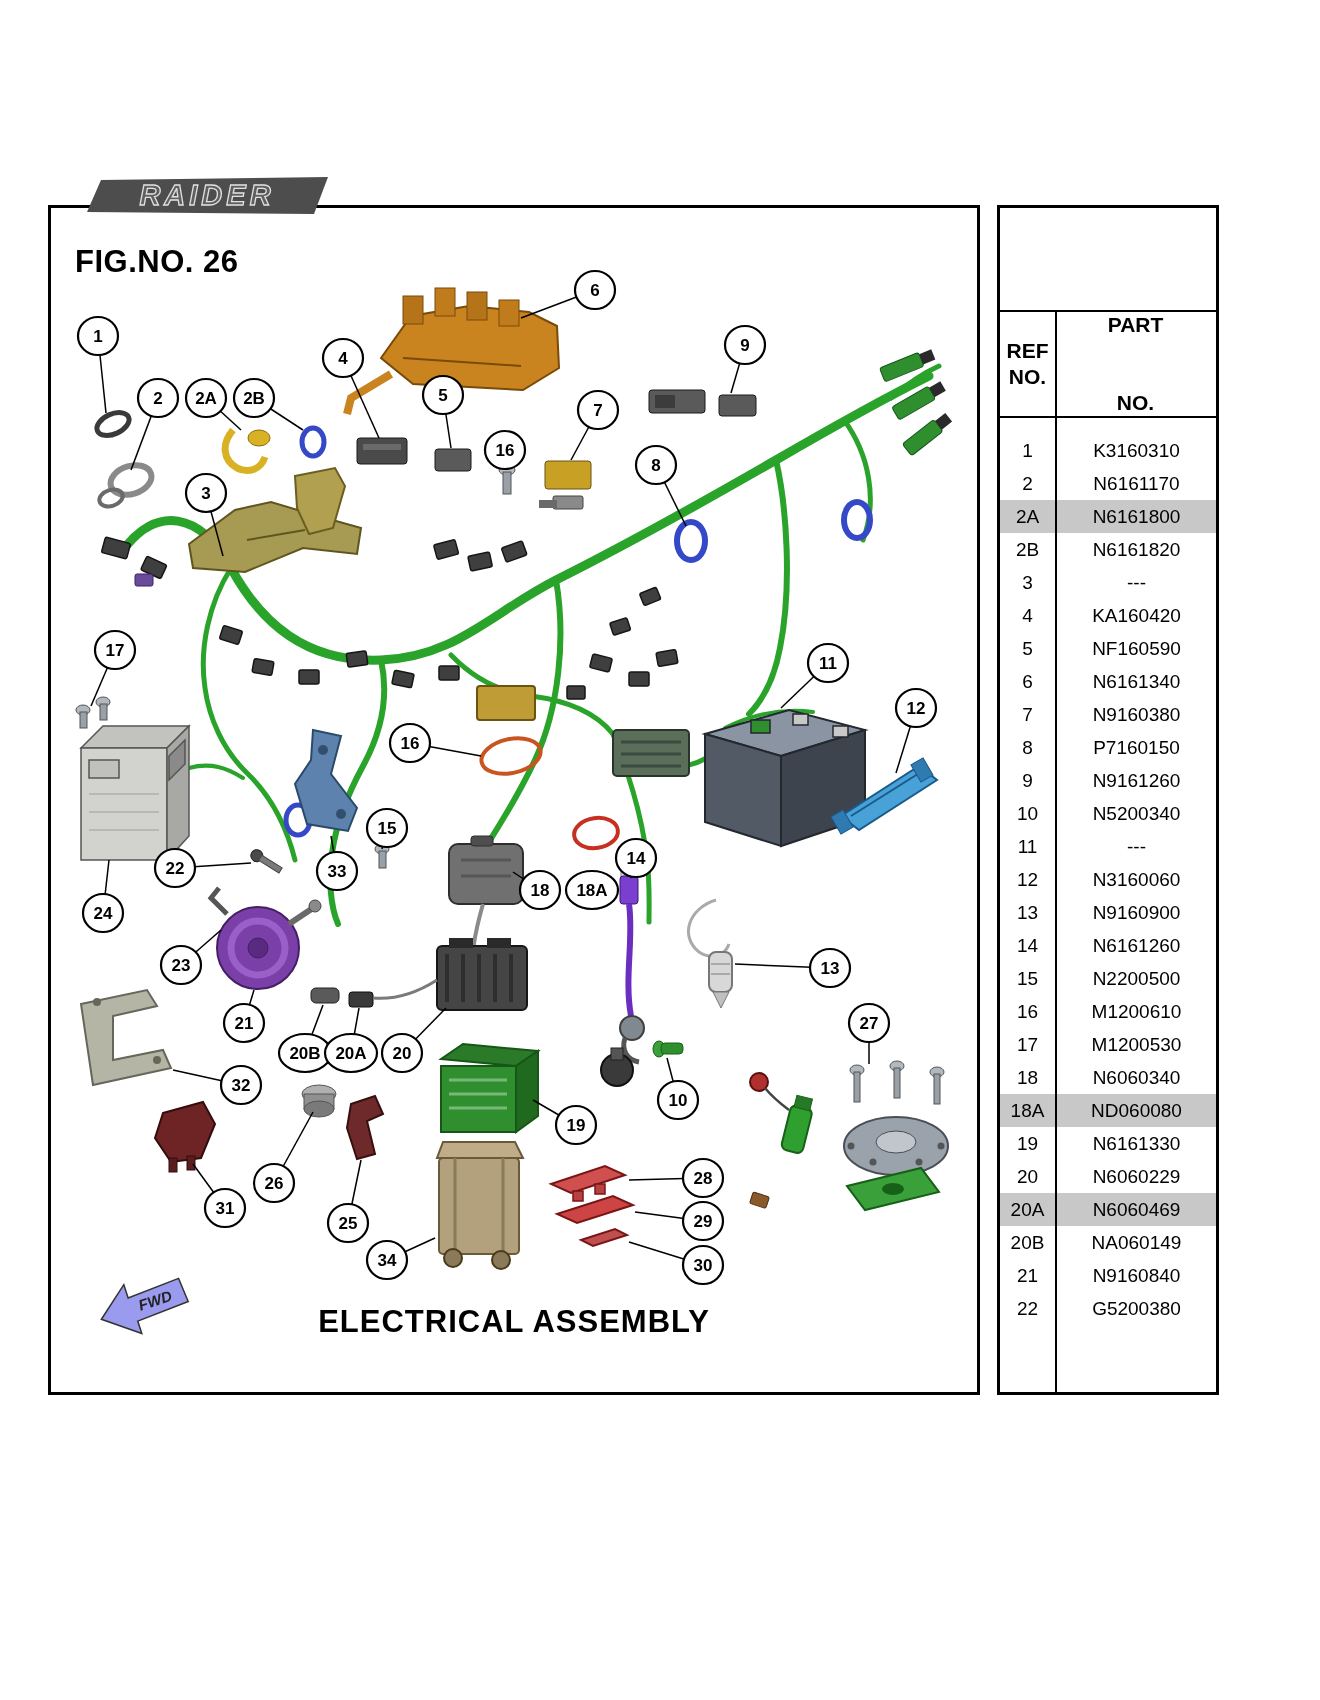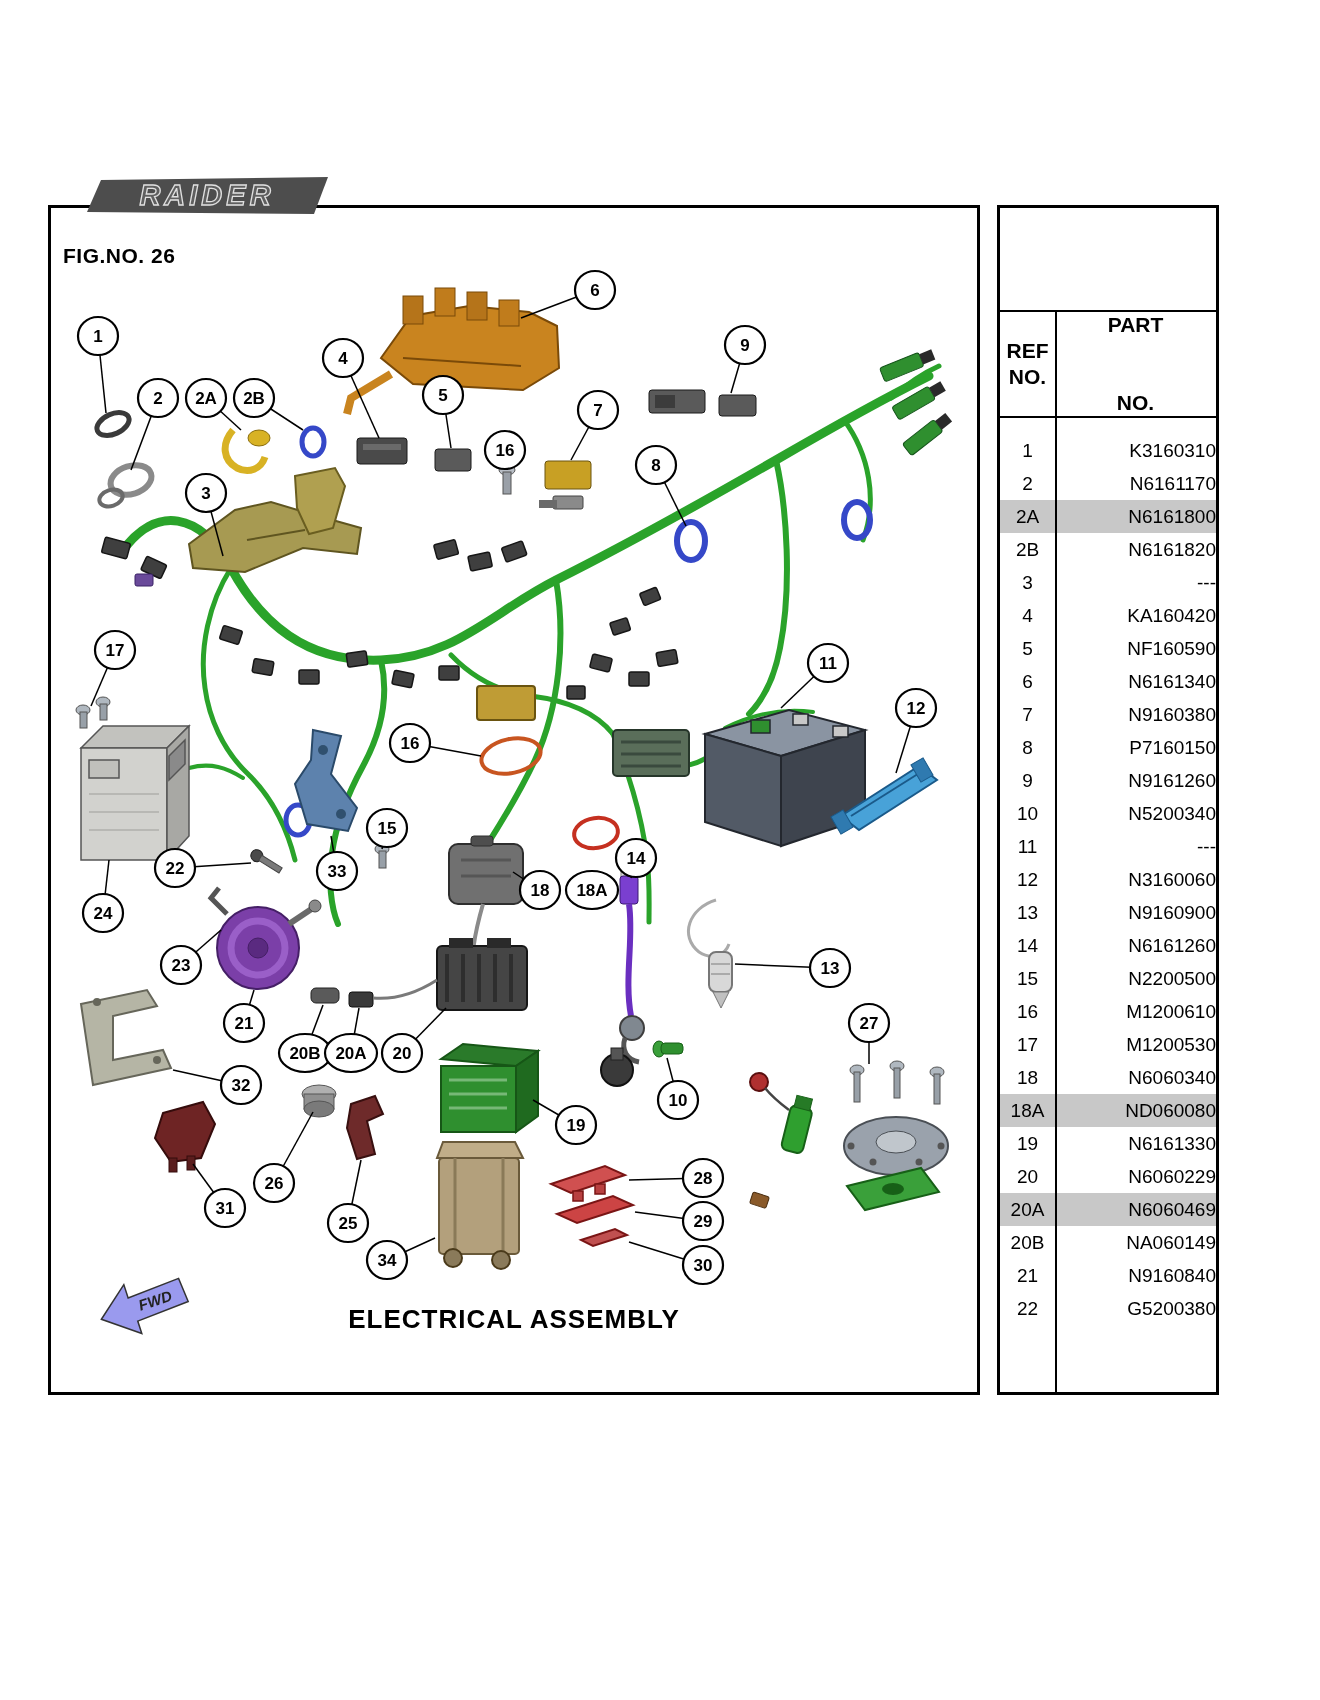--- a/index.html
+++ b/index.html
@@ -13,26 +13,26 @@
   
   .logo { position:absolute; left:85px; top:176px; z-index:5; }
 
   
   .diagram-panel {
     position:absolute; left:48px; top:205px; width:932px; height:1190px;
     border:3px solid #000; background:#fff;
   }
   .diagram-svg { position:absolute; left:0; top:0; width:926px; height:1184px; }
   .fig-label {
-    position:absolute; left:12px; top:36px;
-    font-size:21px; font-weight:bold; letter-spacing:0.5px;
+    position:absolute; left:24px; top:36px;
+    font-size:31px; font-weight:bold; letter-spacing:0.5px;
   }
   .assembly-title {
     position:absolute; left:0; right:0; top:1096px; text-align:center;
-    font-size:26px; font-weight:bold; letter-spacing:1px;
+    font-size:31px; font-weight:bold; letter-spacing:1px;
   }
   .fwd { position:absolute; left:44px; top:1058px; }
 
   
   #callouts ellipse { fill:#fff; stroke:#000; stroke-width:2.2; }
   #callouts text {
     font-family:"Liberation Sans", sans-serif; font-size:17px; font-weight:bold;
     text-anchor:middle;
   }
   #leader-lines line { stroke:#000; stroke-width:1.5; }
@@ -50,21 +50,21 @@
   .thead .hc1 { width:55px; display:flex; flex-direction:column; justify-content:center; line-height:26px;border-radius:21px; }
   .thead .hc2 { flex:1; display:flex; flex-direction:column; justify-content:space-between; line-height:26px; }
   .col-divider {
     position:absolute; left:55px; top:104px; bottom:0; width:2px;
     background:#000; z-index:2;
   }
   .tbody { padding-top:16px; }
   .trow { display:flex; height:33px; align-items:center; font-size:19px; }
   .trow.hl { background:#c8c8c8; }
   .tc.ref { width:55px; text-align:center; }
-  .tc.part { flex:1; text-align:right; padding-left:2px; }
+  .tc.part { flex:1; text-align:center; padding-left:2px; }
 </style>
 </head>
 <body>
 
 <div class="page">
 
   <div class="logo">
     <svg width="245" height="40" viewBox="0 0 245 40">
       <polygon points="2,36 16,4 243,1 229,38" fill="#4d4d4d"></polygon>
       <text x="122" y="29" text-anchor="middle" font-size="29" font-weight="bold" font-style="italic" letter-spacing="4" fill="#5f5f5f" stroke="#e0e0e0" stroke-width="1.3" font-family="Liberation Sans, sans-serif">RAIDER</text>

